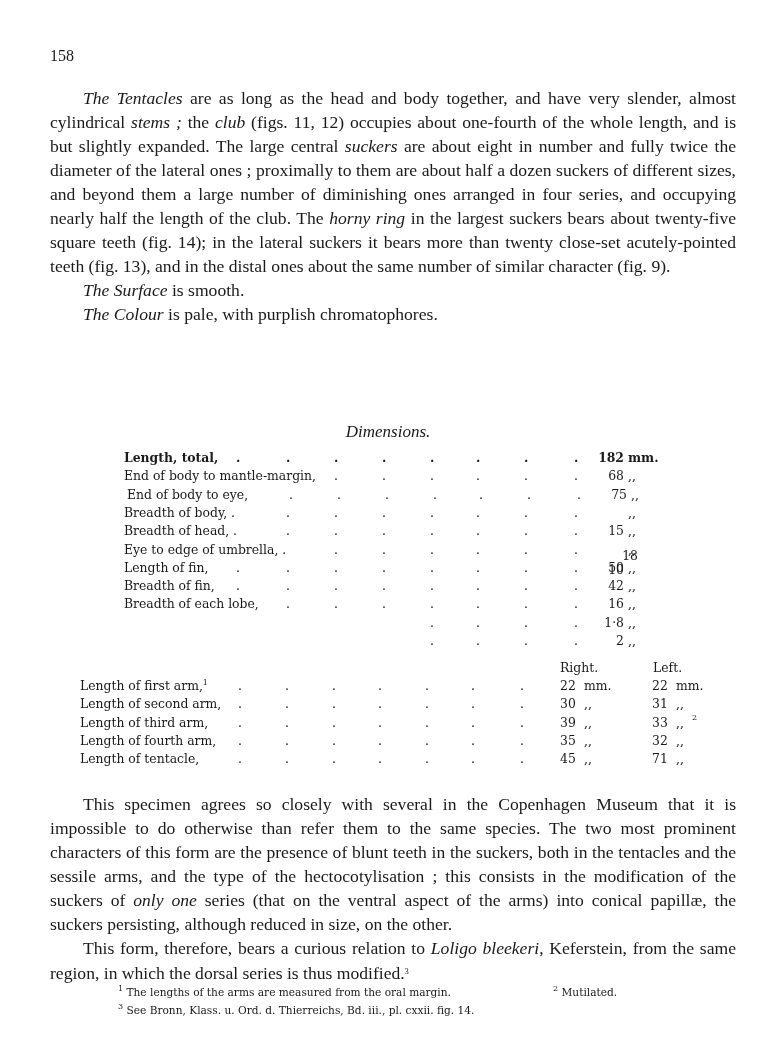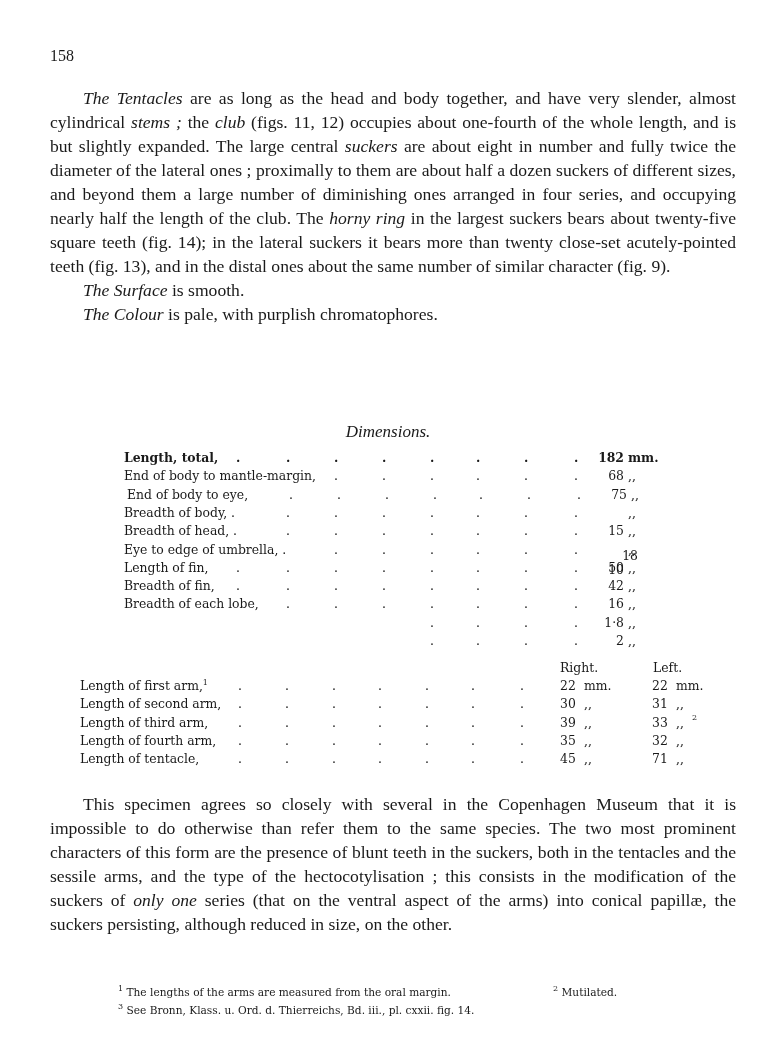--- a/index.html
+++ b/index.html
@@ -245,20 +245,21 @@
         <span style="position: absolute; left: 440px; top: 0px;">.</span>
         <span style="position: absolute; left: 480px; top: 0px;">45</span>
         <span style="position: absolute; left: 504px; top: 0px;">,,</span>
         <span style="position: absolute; left: 572px; top: 0px;">71</span>
         <span style="position: absolute; left: 596px; top: 0px;">,,</span>
       </div>
     </div>
 
   <div class="body-text" style="top:792px;">
     <p class="para"><span>This specimen agrees so closely with several in the Copenhagen Museum that it is impossible to do otherwise than refer them to the same species.  The two most prominent characters of this form are the presence of blunt teeth in the suckers, both in the tentacles and the sessile arms, and the type of the hectocotylisation ; this consists in the modification of the suckers of </span><i>only one</i><span> series (that on the ventral aspect of the arms) into conical papillæ, the suckers persisting, although reduced in size, on the other.</span></p>
+    <p class="para"><span>This form, therefore, bears a curious relation to </span><i>Loligo bleekeri</i><span>, Keferstein, from the same region, in which the dorsal series is thus modified.</span><sup class="sup">3</sup></p>
   </div>
 
   <div class="footnotes">
     <div class="fn" style="left:0; top:0;"><sup class="sup">1</sup> <span>The lengths of the arms are measured from the oral margin.</span></div>
     <div class="fn" style="left:435px; top:0;"><sup class="sup">2</sup> <span>Mutilated.</span></div>
     <div class="fn" style="left:0; top:18px;"><sup class="sup">3</sup> <span>See Bronn, Klass. u. Ord. d. Thierreichs, Bd. iii., pl. cxxii. fig. 14.</span></div>
   </div>
 
 </div>
 

